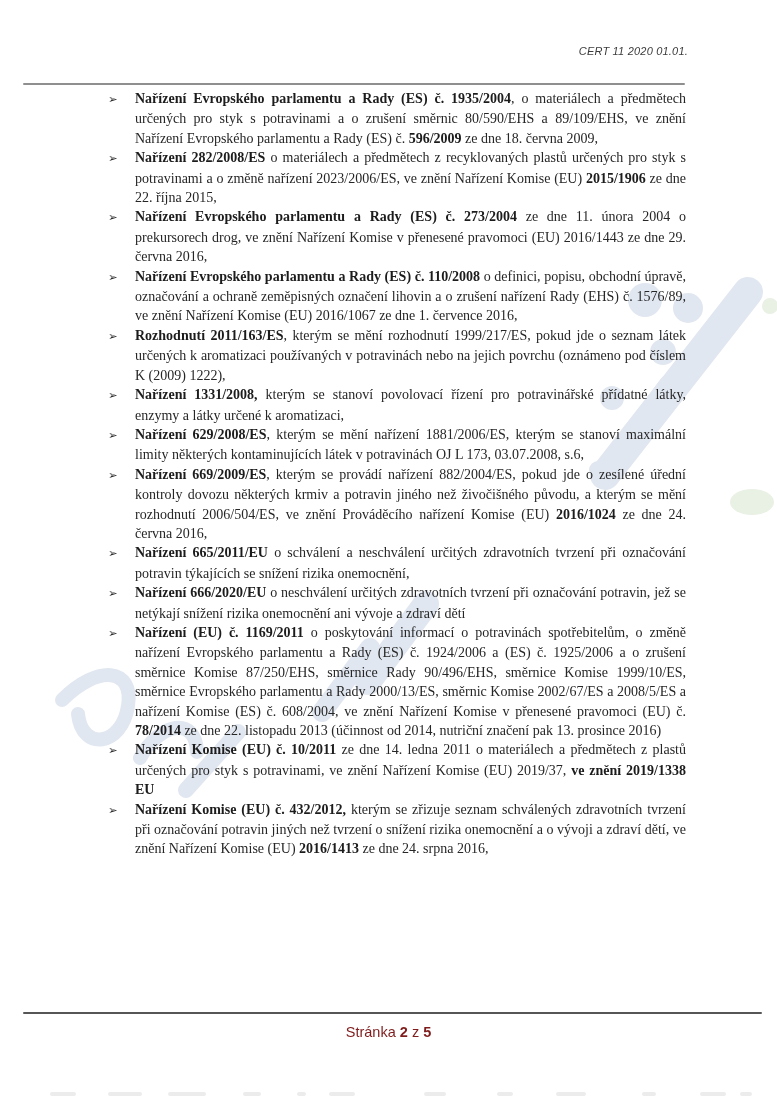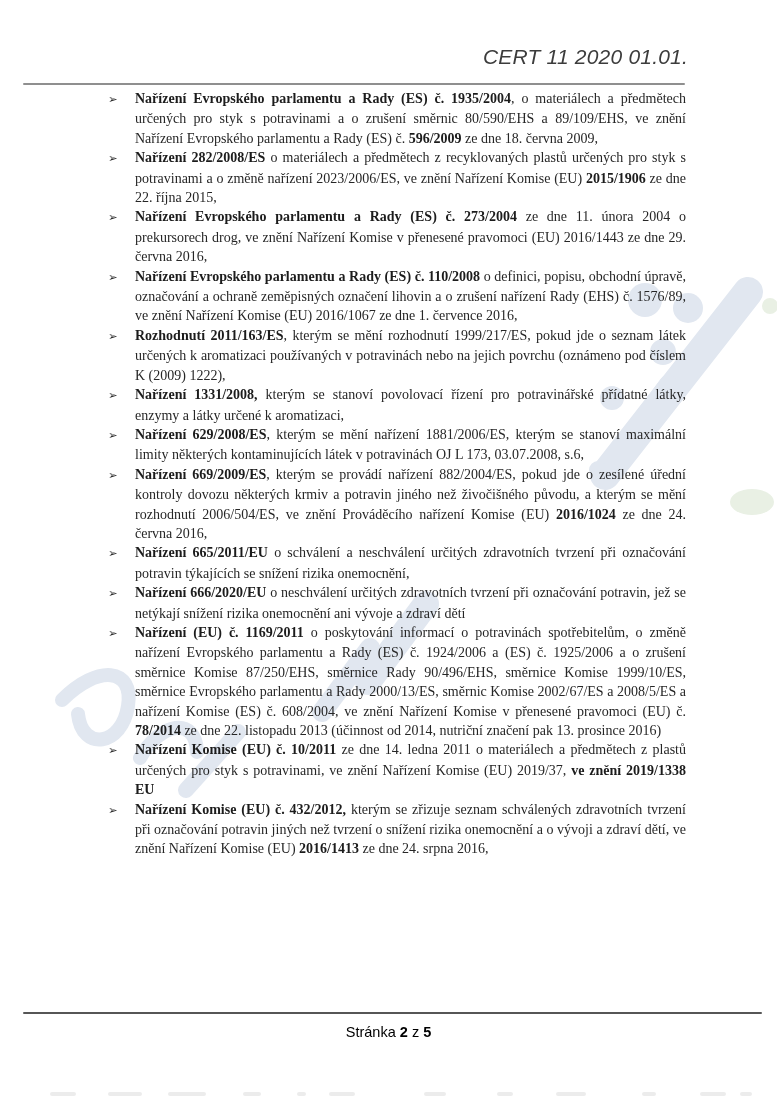--- a/index.html
+++ b/index.html
@@ -7,21 +7,21 @@
     width:777px;height:1100px;background:#ffffff;position:relative;
     overflow:hidden;font-family:"Liberation Serif", serif;
   }
   .page{position:absolute;inset:0;}
   
   .wm{position:absolute;left:0;top:0;z-index:0;pointer-events:none;}
   
   .hdr{
     position:absolute;top:45px;right:89px;z-index:2;
     font-family:"Liberation Sans", sans-serif;
-    font-style:italic;font-size:21px;color:#3c3c3c;letter-spacing:.2px;
+    font-style:italic;font-size:11px;color:#3c3c3c;letter-spacing:.2px;
   }
   .rule-top{
     position:absolute;left:23px;top:83px;width:662px;height:2px;
     background:#8f8f8f;z-index:2;border-radius:1px;
   }
   
   .doc{
     position:absolute;left:108px;top:89px;width:578px;z-index:1;
     font-size:14px;line-height:19.4px;color:#262626;
     text-align:justify;
@@ -36,21 +36,21 @@
   .seg{white-space:normal;}
   .seg.bold{font-weight:bold;color:#1c1c1c;}
   
   .rule-bot{
     position:absolute;left:23px;top:1012px;width:739px;height:2px;
     background:#565656;z-index:2;border-radius:1px;
   }
   .ftr{
     position:absolute;left:0;top:1024px;width:777px;z-index:2;
     text-align:center;font-family:"Liberation Sans", sans-serif;
-    font-size:14.5px;color:#000000;
+    font-size:14.5px;color:#7f1d1d;
   }
   .ftr .pg{font-weight:bold;}
   
   .artifacts{position:absolute;left:0;top:1091px;width:777px;height:7px;z-index:1;}
   .artifacts i{
     position:absolute;top:1px;height:4px;background:#ececec;border-radius:2px;display:block;
   }
 </style>
 </head>
 <body>

